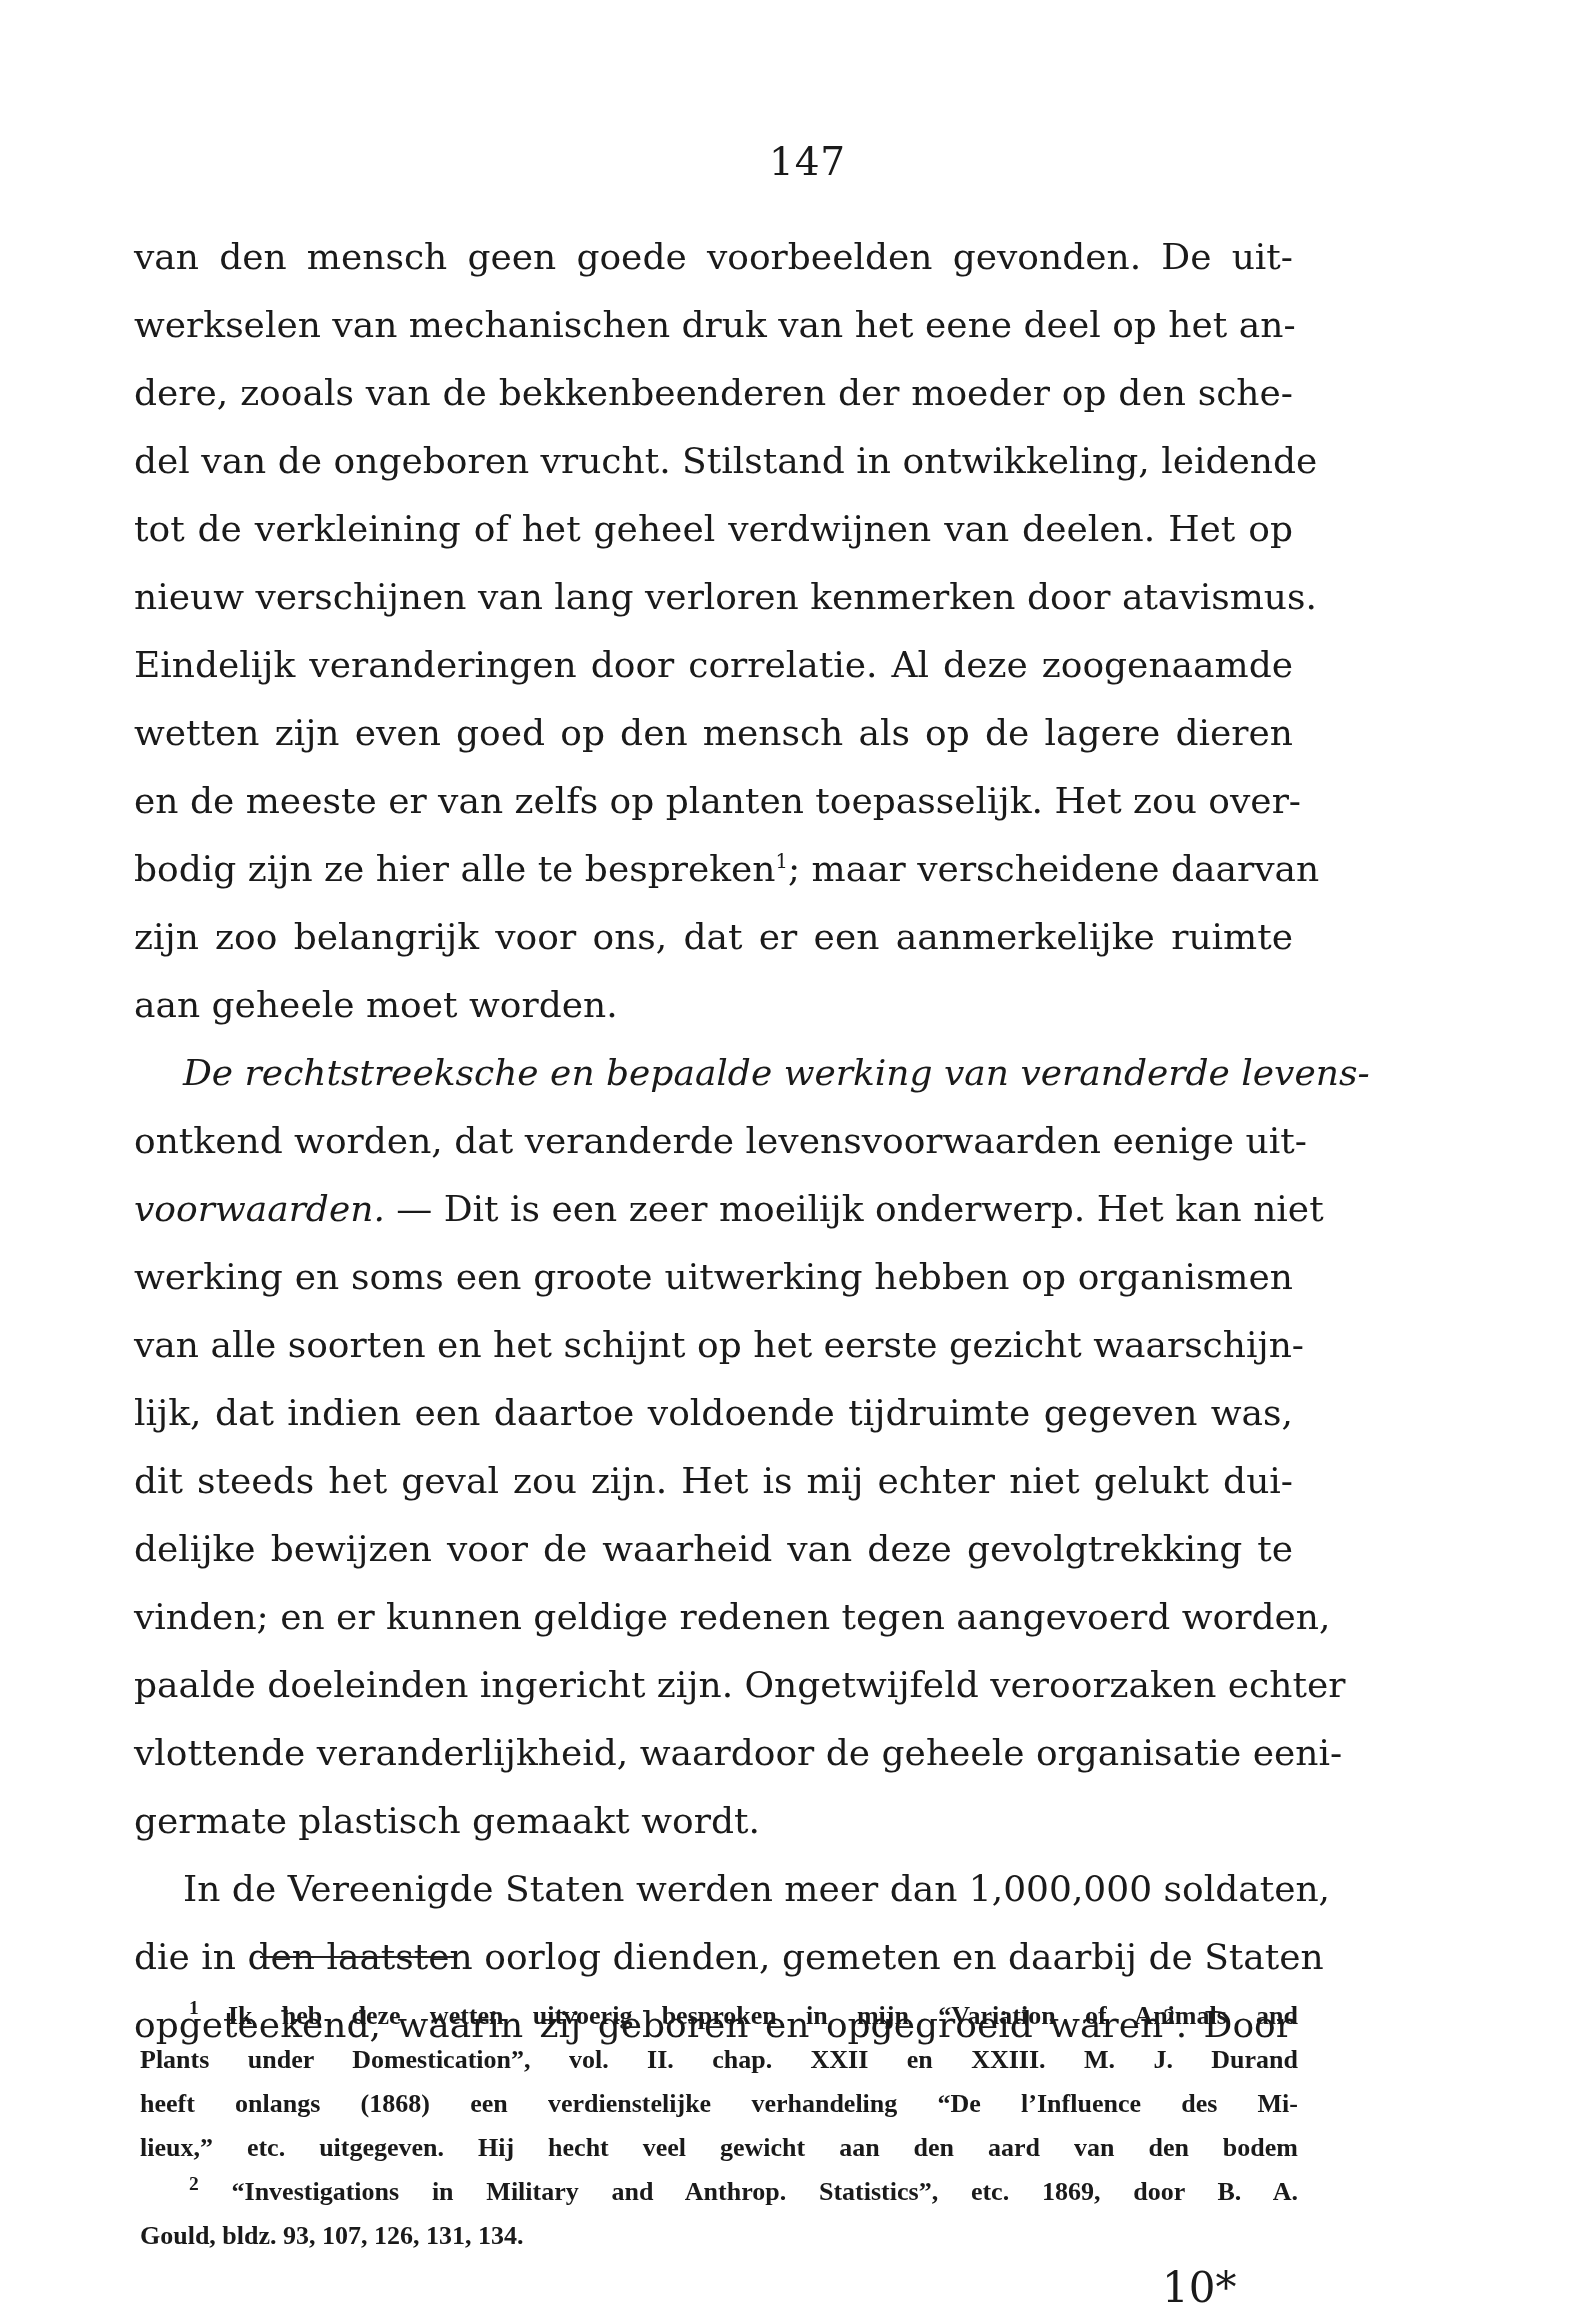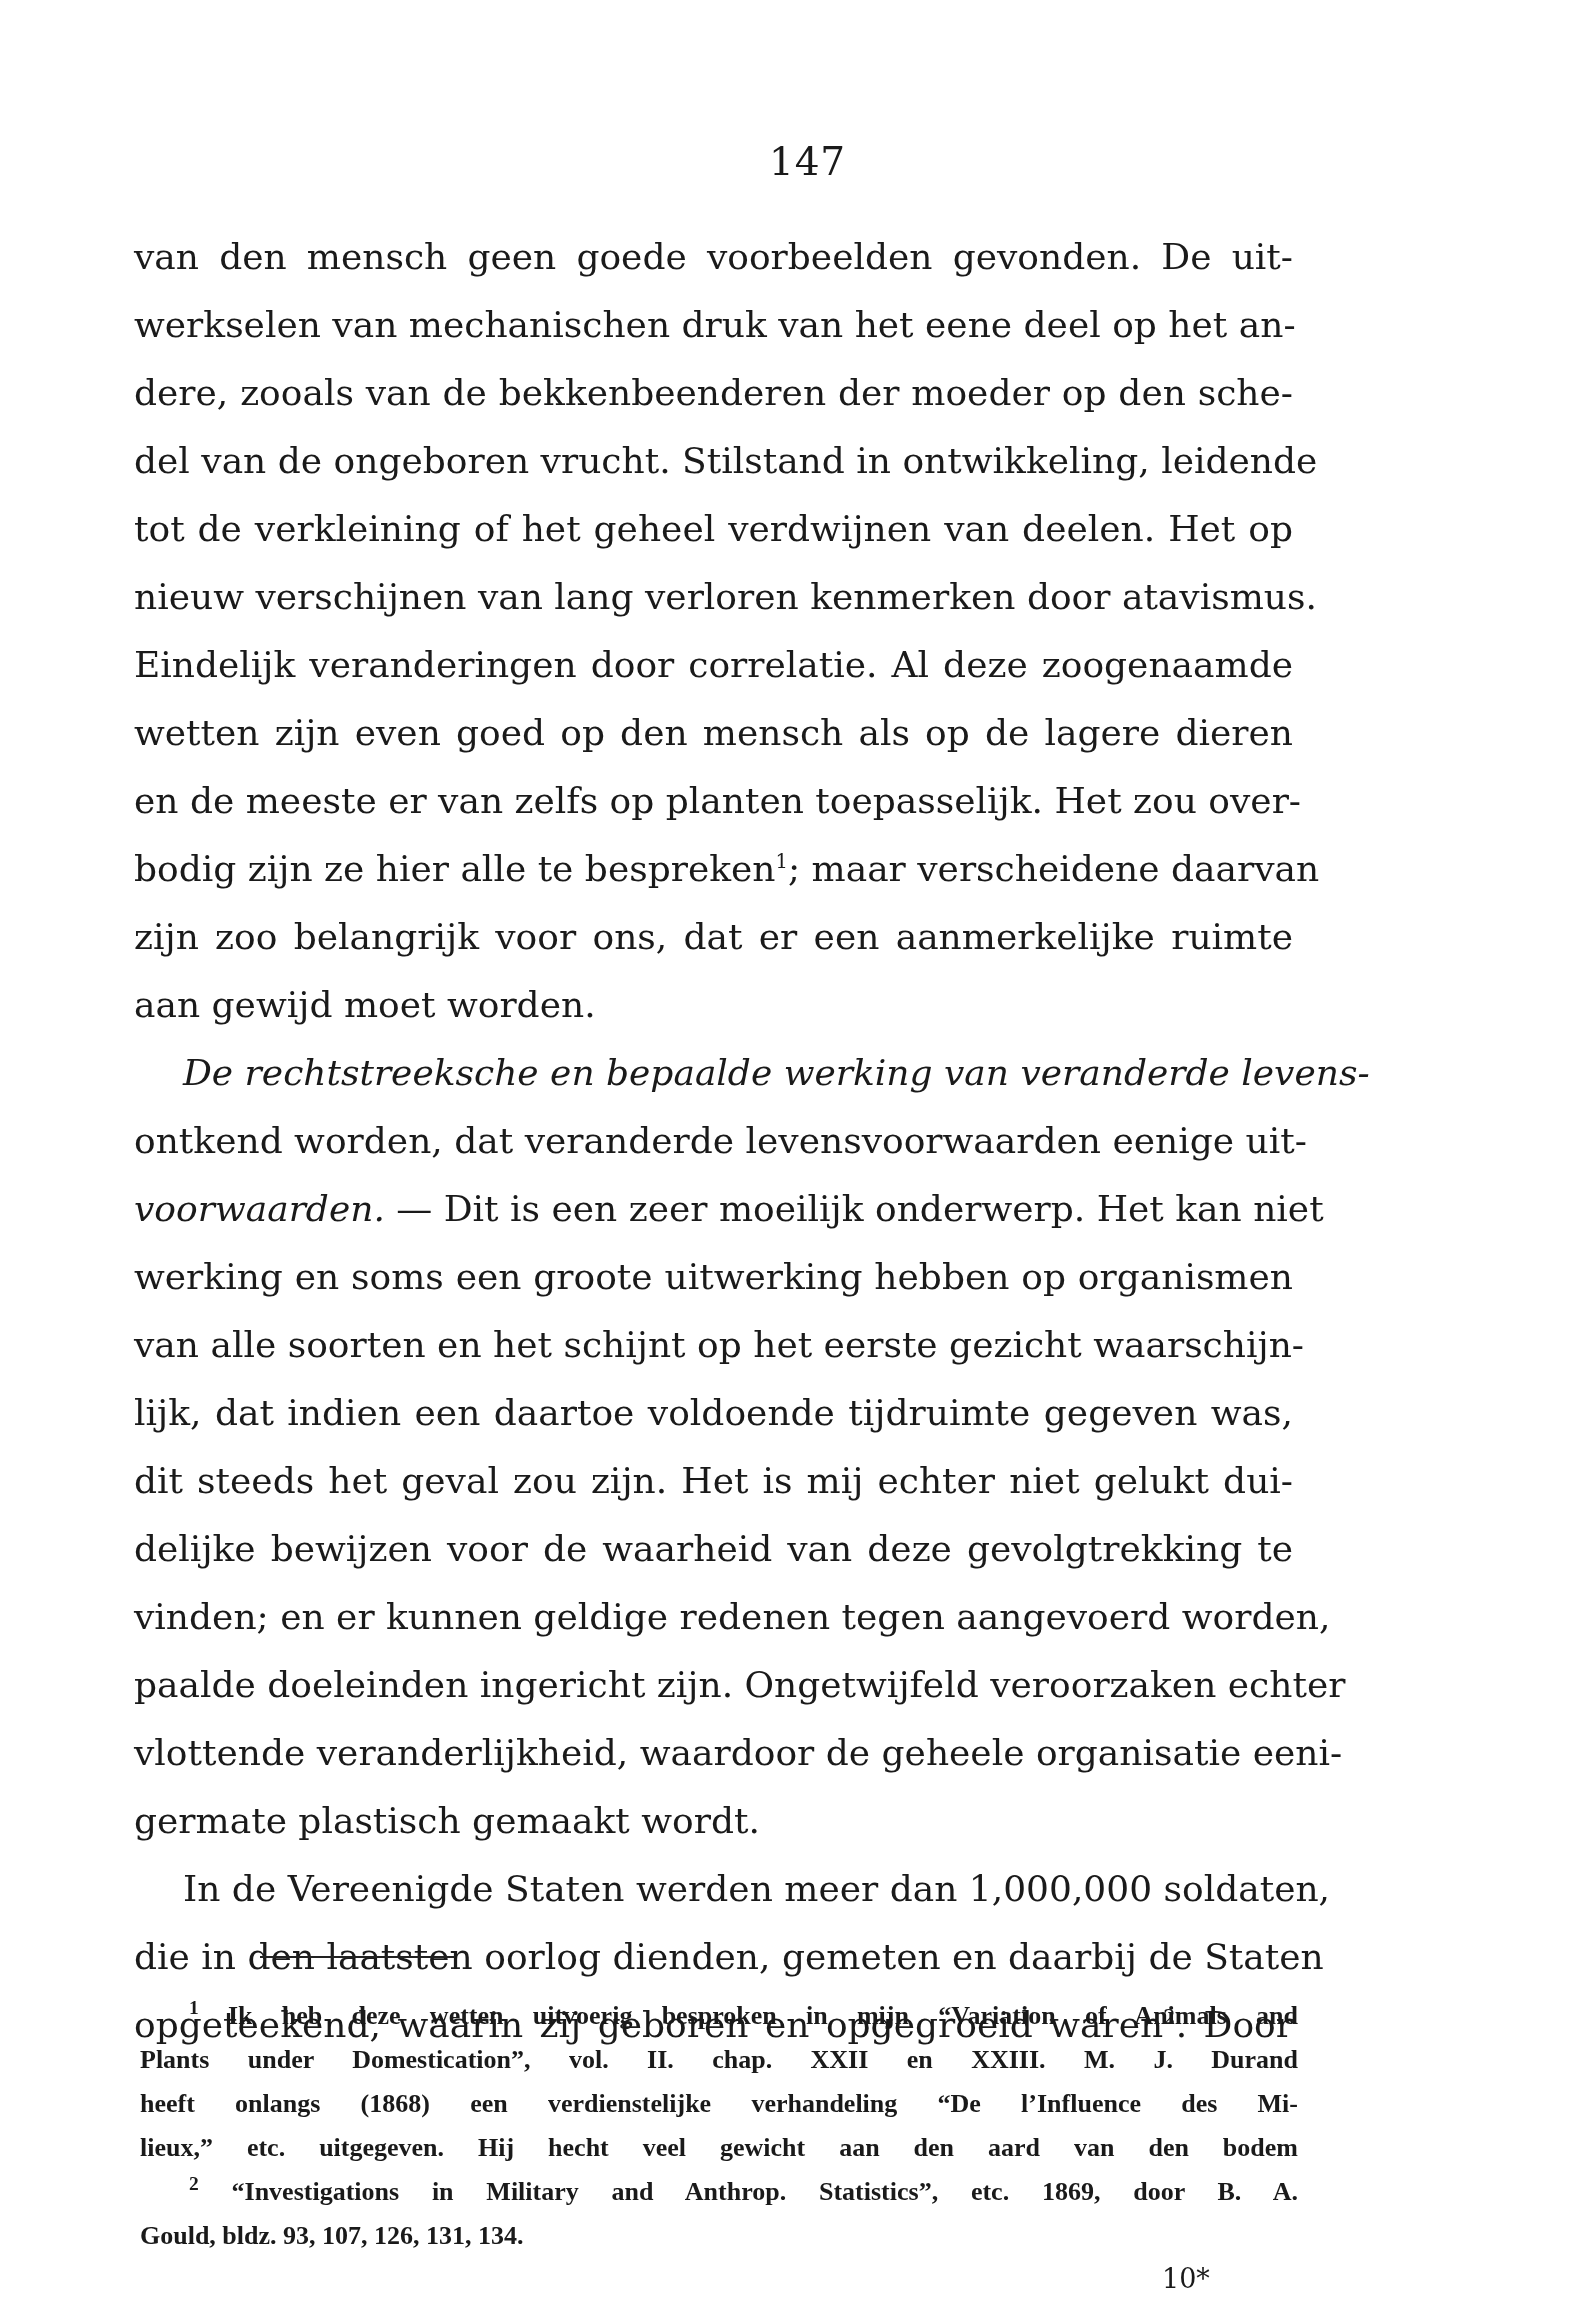--- a/index.html
+++ b/index.html
@@ -13,40 +13,40 @@
   .line.last { text-align-last:left; }
   .line.indent { padding-left:49px; box-sizing:border-box; }
   .italic { font-style:italic; }
   .sup { font-size:19.5px; vertical-align:super; line-height:0; }
   .rule { position:absolute; top:1955px; left:257px; width:195px; height:1.9px; background:#222; }
   .footnotes { position:absolute; top:1818px; left:134px; width:1164px; }
   .fn-line { font-size:26px; font-weight:bold; line-height:44px; height:44px; white-space:nowrap;
              text-align:justify; text-align-last:justify; display:block; font-family:"Liberation Serif",serif;margin-left:6px; }
   .fn-line.last { text-align-last:left; }
   .fn-line.indent { padding-left:49px; box-sizing:border-box; }
-  .signature { position:absolute; top:2075px; left:1162px; font-size:27px; }
+  .signature { position:absolute; top:2075px; left:1162px; font-size:42px; }
 </style>
 </head>
 <body>
 
 <div class="page-number">147</div>
 
 <div class="body-text">
   <span class="line">van den mensch geen goede voorbeelden gevonden. De uit-</span>
   <span class="line">werkselen van mechanischen druk van het eene deel op het an-</span>
   <span class="line">dere, zooals van de bekkenbeenderen der moeder op den sche-</span>
   <span class="line">del van de ongeboren vrucht. Stilstand in ontwikkeling, leidende</span>
   <span class="line">tot de verkleining of het geheel verdwijnen van deelen. Het op</span>
   <span class="line">nieuw verschijnen van lang verloren kenmerken door atavismus.</span>
   <span class="line">Eindelijk veranderingen door correlatie. Al deze zoogenaamde</span>
   <span class="line">wetten zijn even goed op den mensch als op de lagere dieren</span>
   <span class="line">en de meeste er van zelfs op planten toepasselijk. Het zou over-</span>
   <span class="line"><span>bodig zijn ze hier alle te bespreken</span><span class="sup">1</span><span>; maar verscheidene daarvan</span></span>
   <span class="line">zijn zoo belangrijk voor ons, dat er een aanmerkelijke ruimte</span>
-  <span class="line last">aan gewijd moet worden.</span>
+  <span class="line last">aan geheele moet worden.</span>
 
   <span class="line indent italic">De rechtstreeksche en bepaalde werking van veranderde levens-</span>
   <span class="line">ontkend worden, dat veranderde levensvoorwaarden eenige uit-</span>
   <span class="line"><span class="italic">voorwaarden.</span><span> — Dit is een zeer moeilijk onderwerp. Het kan niet</span></span>
   <span class="line">werking en soms een groote uitwerking hebben op organismen</span>
   <span class="line">van alle soorten en het schijnt op het eerste gezicht waarschijn-</span>
   <span class="line">lijk, dat indien een daartoe voldoende tijdruimte gegeven was,</span>
   <span class="line">dit steeds het geval zou zijn. Het is mij echter niet gelukt dui-</span>
   <span class="line">delijke bewijzen voor de waarheid van deze gevolgtrekking te</span>
   <span class="line">vinden; en er kunnen geldige redenen tegen aangevoerd worden,</span>

